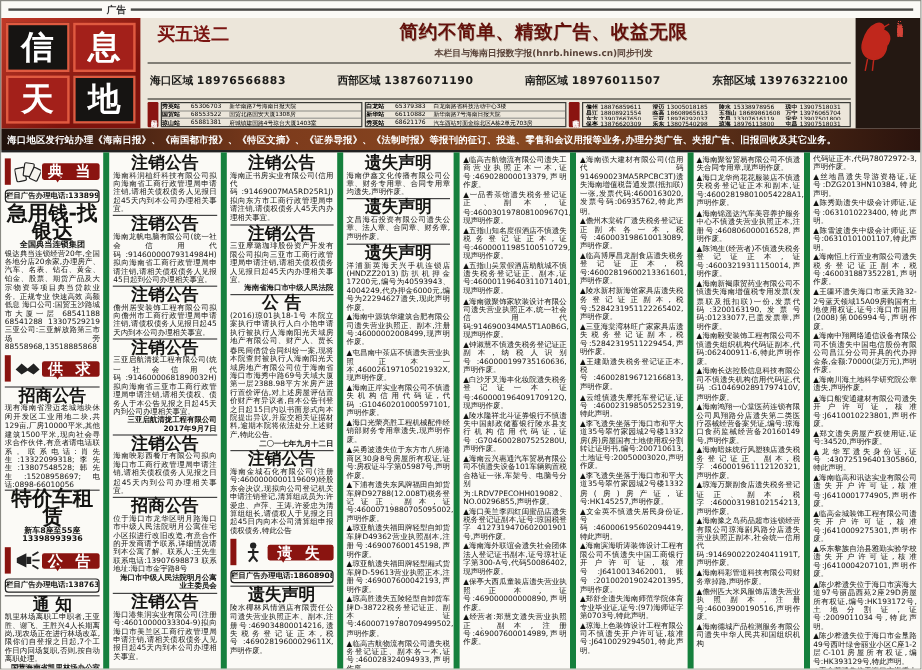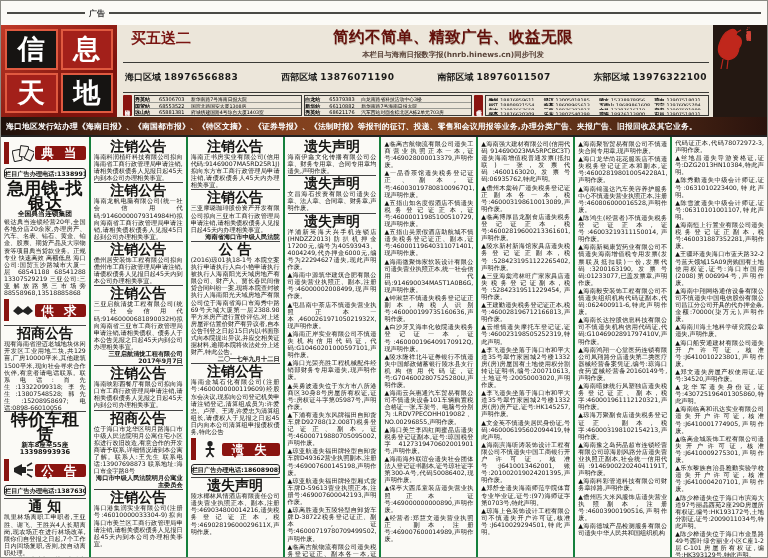--- a/index.html
+++ b/index.html
@@ -1,20 +1,20 @@
 <!DOCTYPE html>
 <html><head>
 <meta charset="utf-8">
 <style>
   * { margin:0; padding:0; box-sizing:border-box; }
   body { background:#d8d4cc; font-family:"DejaVu Sans",sans-serif; }
   .page { width:768px; height:558px; background:#fbfaf6; border:1px solid #8a8a84; overflow:hidden; position:relative; }
 
   
-  .toprule { display:flex; align-items:center; height:24px; padding:0 6px; }
+  .toprule { display:flex; align-items:center; height:14px; padding:0 6px; }
   .toprule .seg { height:2px; background:#4a4a46; }
   .toprule .seg.l { width:78px; }
   .toprule .seg.r { flex:1; }
   .toprule .lbl { font-size:8px; font-weight:bold; color:#333; padding:0 4px; }
 
   
   .header { display:flex; height:92px; background:#ece6da; }
   .logo { width:116px; background:linear-gradient(140deg,#c03a28,#7e130d 70%); padding:4px; display:grid; grid-template-columns:1fr 1fr; gap:3px; }
   .tile { display:flex; align-items:center; justify-content:center; font-size:27px; font-weight:bold; color:#fff; border:2px solid #e05a40; font-family:"DejaVu Serif",serif; }
   .hc { flex:1; display:flex; flex-direction:column; padding:2px 4px 1px 6px; min-width:0; }
@@ -44,21 +44,21 @@
   .agent b { margin-right:2px; }
   .rooster { width:54px; background:#241812; display:flex; flex-direction:row; align-items:flex-start; padding:2px; }
   .rooster svg { flex:none; }
   .notice-v { writing-mode:vertical-rl; color:#d4453a; font-size:4.6px; line-height:5.4px; font-weight:bold; margin-left:1px; }
 
   
   .strip { height:18px; background:linear-gradient(90deg,#1f110c,#7d3b1c 30%,#8a4a22 55%,#2a130d); color:#fff; font-size:7.8px; font-weight:bold; display:flex; align-items:center; padding:0 5px; white-space:nowrap; overflow:hidden; letter-spacing:0.2px; }
 
   
   .cols { display:flex; height:434px; border-top:2px solid #222; background:#fbfaf6; }
-  .col { flex:1; border-right:2px solid #15803d; padding:2px 3px; overflow:hidden; font-size:6.2px; line-height:7.1px; color:#141412; text-align:justify; min-width:0; }
+  .col { flex:1; border-right:5px solid #15803d; padding:2px 3px; overflow:hidden; font-size:6.2px; line-height:7.1px; color:#141412; text-align:justify; min-width:0; }
   .col:first-child { flex:0.92; }
   .col:last-child { border-right:none; }
   .title { font-size:14px; font-weight:900; text-align:center; line-height:13px; padding-top:1px; }
   .col > .title:not(:first-child) { border-top:1px solid #444; margin-top:1px; }
   .h1 { font-size:17px; font-weight:900; text-align:center; line-height:15px; border-top:1px solid #444; }
   .col > .h1:first-child, .col > .sec + .h1, .col > .phonebox + .h1 { border-top:none; }
   .h2 { font-size:6.8px; font-weight:bold; text-align:center; }
   .body {}
   .body-c { text-align:center; font-weight:bold; font-size:6.6px; }
   .bullet { margin-top:1px; }

